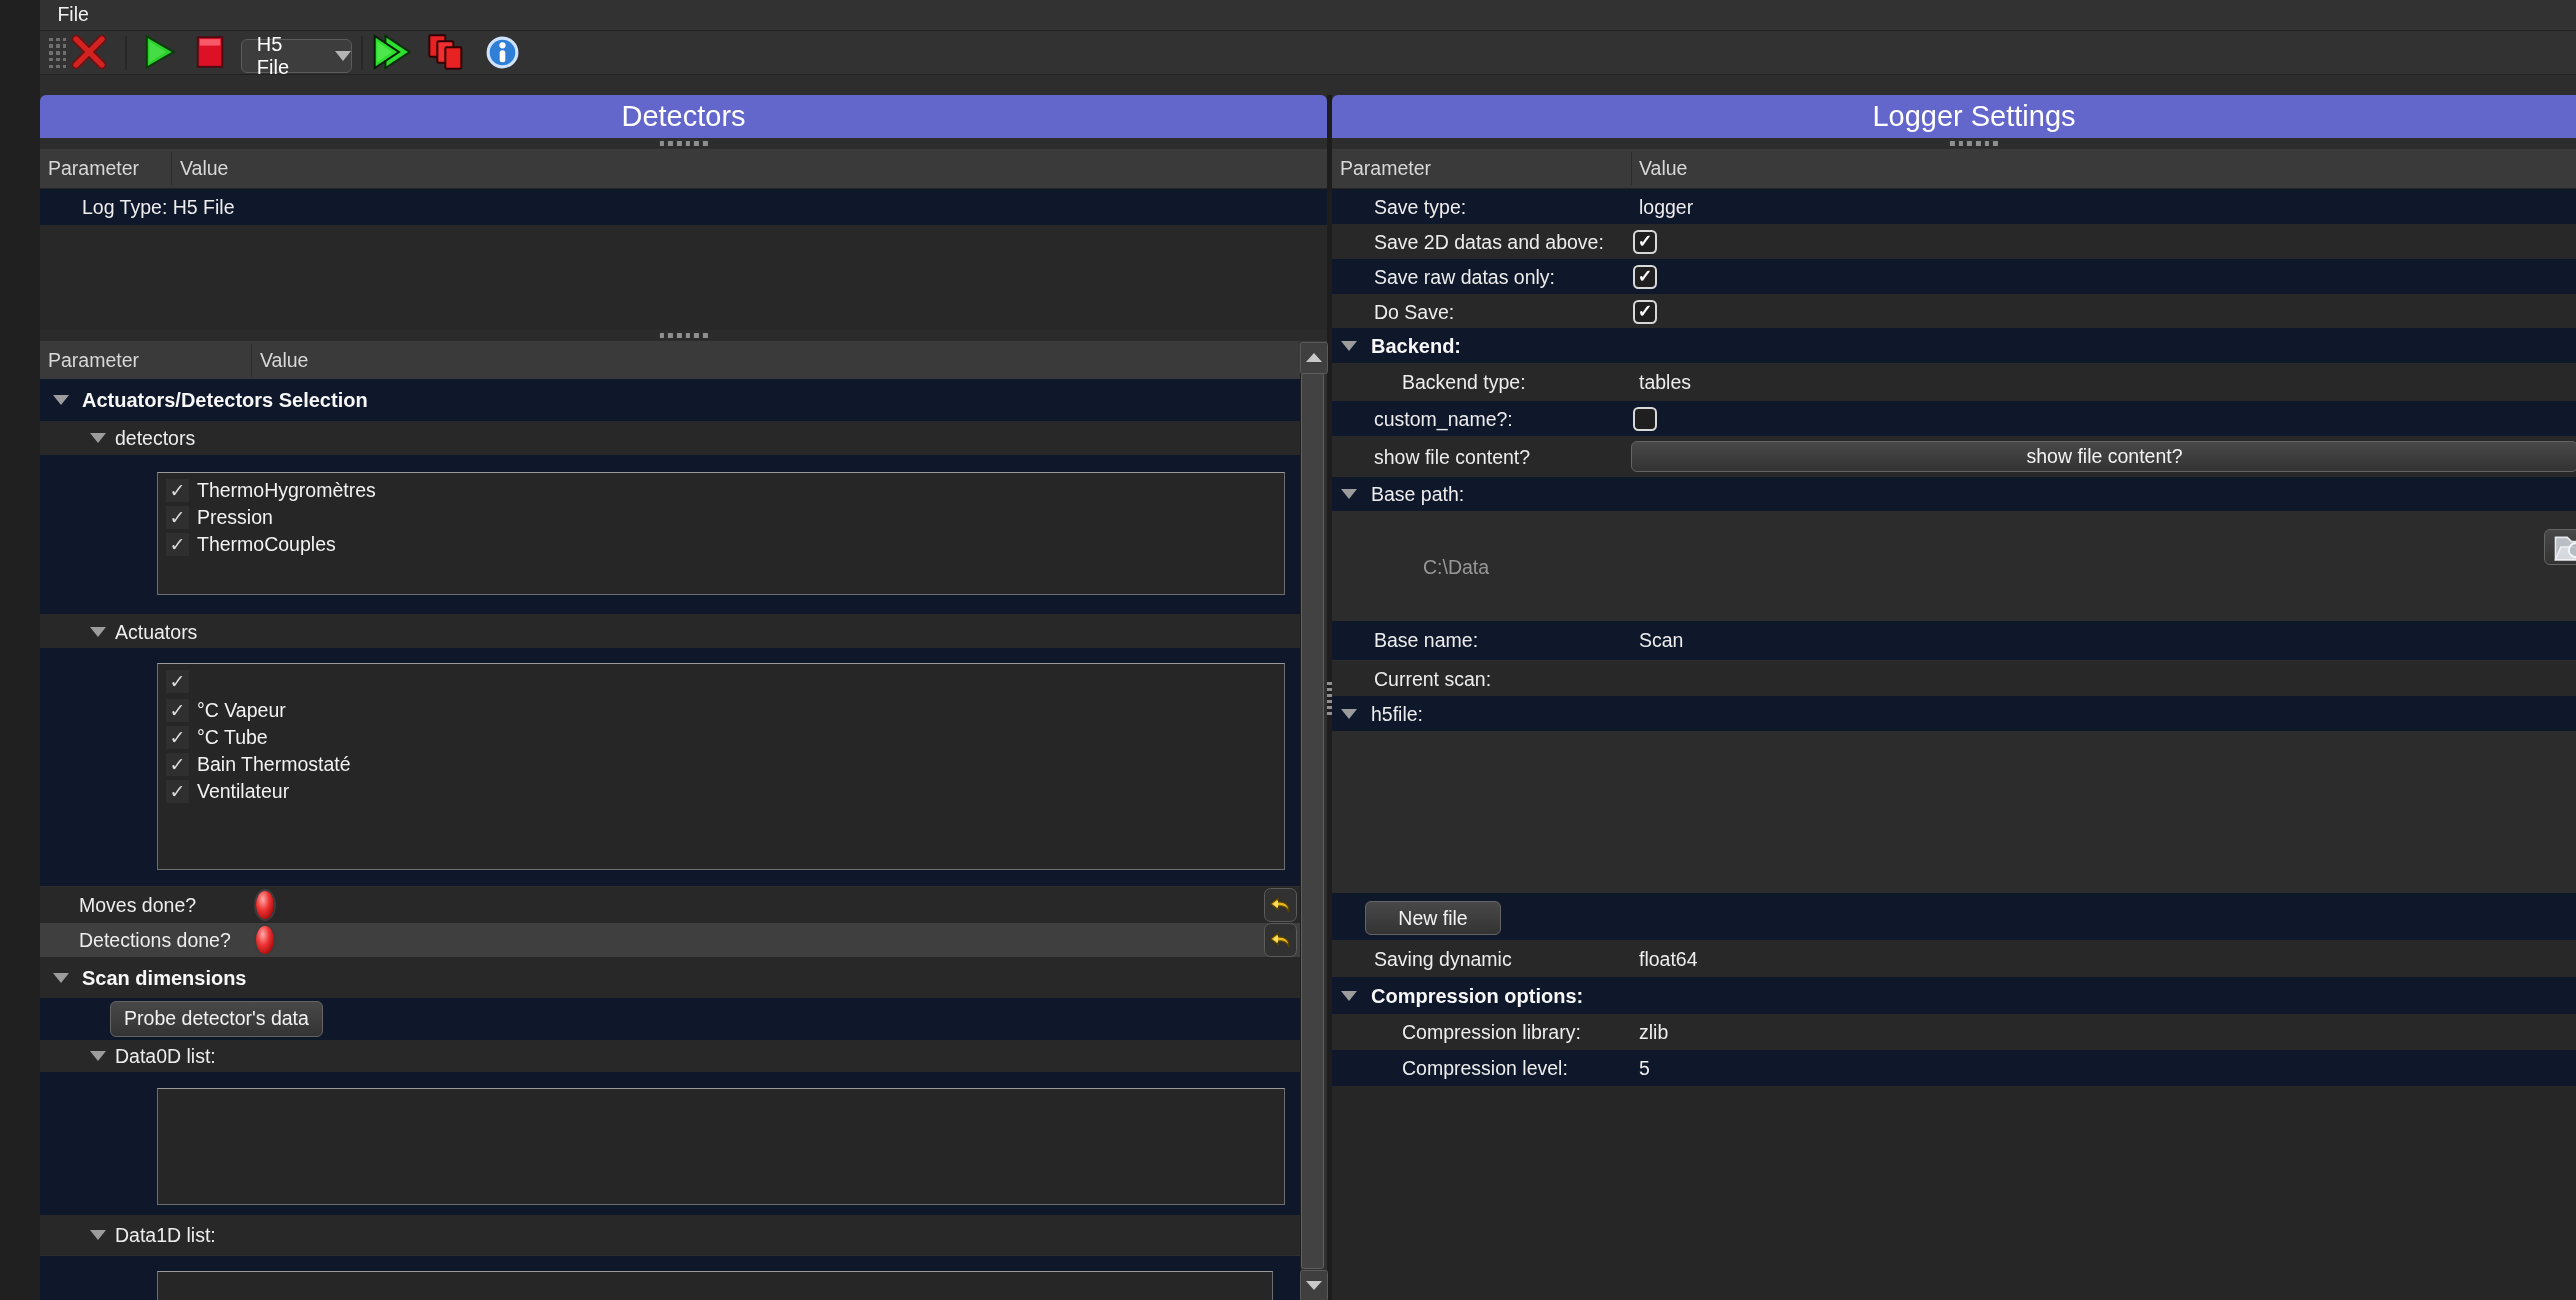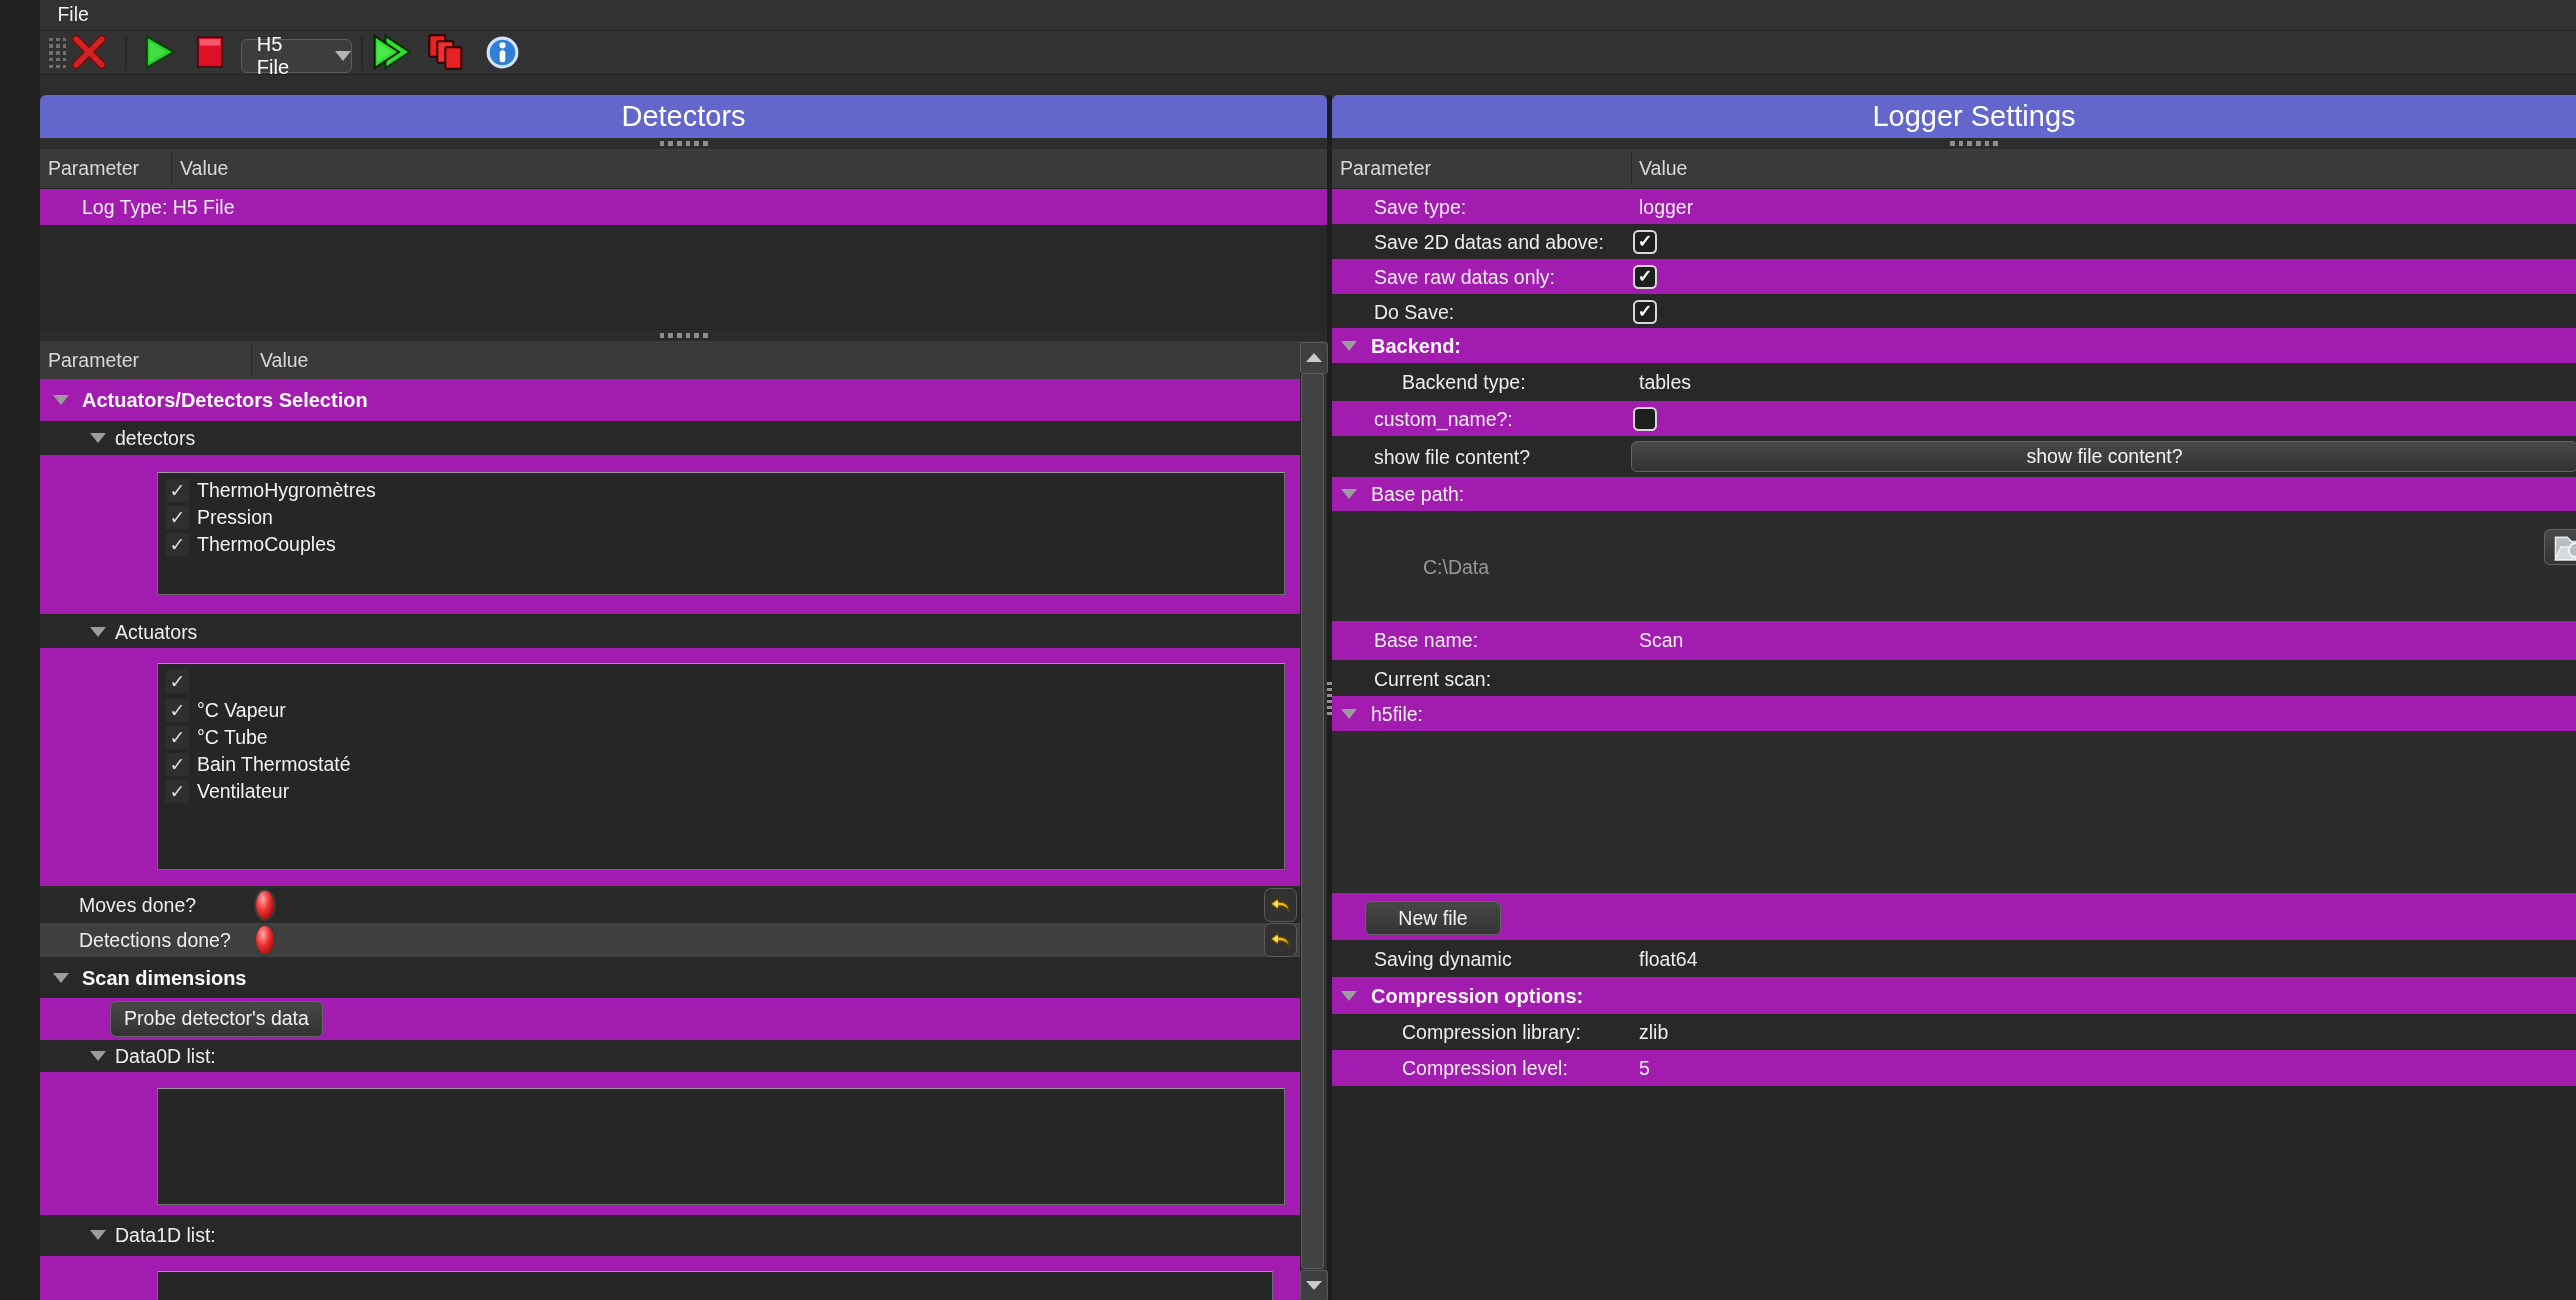--- a/index.html
+++ b/index.html
@@ -20,21 +20,21 @@
   .panel{position:absolute;top:95px;height:1205px;background:#2d2d2d;}
   .phead{position:absolute;left:0;top:0;width:100%;height:43px;background:#6366cb;border-radius:6px 6px 0 0;display:flex;align-items:center;justify-content:center;font-size:29px;color:#ffffff;}
   .hdots{position:absolute;left:50%;transform:translateX(-50%);display:flex;gap:4px;}
   .hdots div{width:4.7px;height:4.7px;background:#8f8f8f;}
   .vgrip{position:absolute;display:flex;flex-direction:column;gap:3.4px;}
   .vgrip div{width:8.7px;height:2.7px;background:#8f8f8f;}
   .colhdr{position:absolute;left:0;background:#3a3a3a;border-bottom:2px solid #252525;}
   .chlabel{position:absolute;top:0;bottom:0;display:flex;align-items:center;font-size:19.5px;color:#d8d8d8;}
   .vsep{position:absolute;top:3.4px;bottom:3.4px;width:1.3px;background:#2a2a2a;}
   .prow{position:absolute;left:0;box-sizing:border-box;}
-  .shL{background:#a21caf;}
+  .shL{background:#0f172a;}
   .shD{background:#282828;}
   .shA{background:#2c2c2c;}
   .plabel{position:absolute;top:50%;transform:translateY(-50%);font-size:19.5px;color:#ededed;white-space:nowrap;}
   .bold{font-weight:bold;font-size:20px;color:#f7f7f7;}
   .pvalue{position:absolute;left:307px;top:50%;transform:translateY(-50%);font-size:19.5px;color:#ededed;white-space:nowrap;}
   .tri{position:absolute;top:50%;transform:translateY(-50%);width:0;height:0;border-left:8px solid transparent;border-right:8px solid transparent;border-top:10.7px solid #9c9c9c;}
   .cb{position:absolute;left:301px;top:50%;transform:translateY(-50%);width:20px;height:20px;border:2px solid #d8d8d8;border-radius:5.4px;background:#1f1f1f;display:flex;align-items:center;justify-content:center;font-size:17.4px;font-weight:bold;color:#ffffff;}
   .undo{position:absolute;right:2.7px;top:50%;transform:translateY(-50%);width:31px;height:32px;background:#313131;border:1.3px solid #5c5c5c;border-radius:6.7px;display:flex;align-items:center;justify-content:center;}
   .btn{position:absolute;background:linear-gradient(180deg,#484848,#333333);border:1.3px solid #646464;border-radius:6px;color:#f2f2f2;display:flex;align-items:center;justify-content:center;font-size:19.5px;box-sizing:border-box;}
   .listbox{position:absolute;background:#262626;border:0.7px solid #6e6e6e;border-top:1.3px solid #9a9a9a;box-sizing:border-box;}

